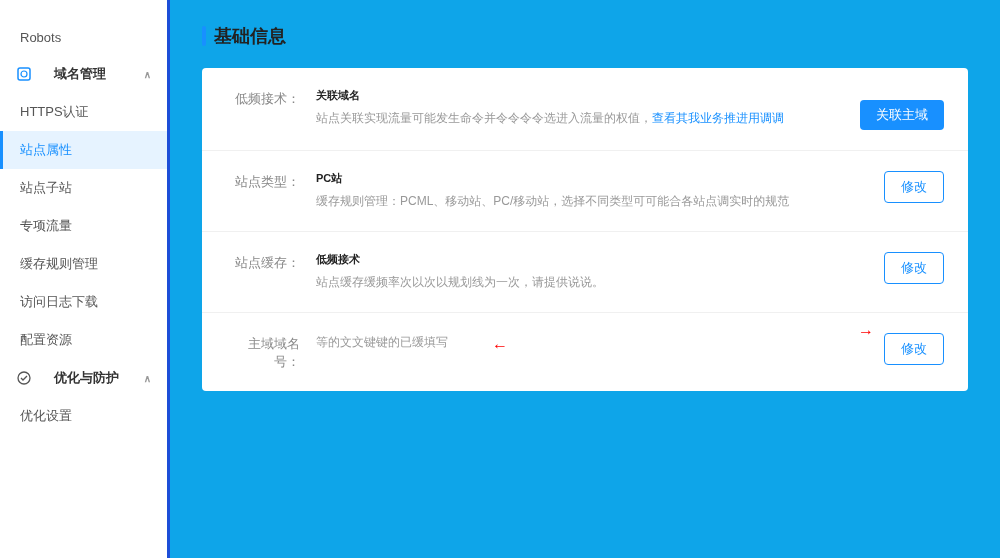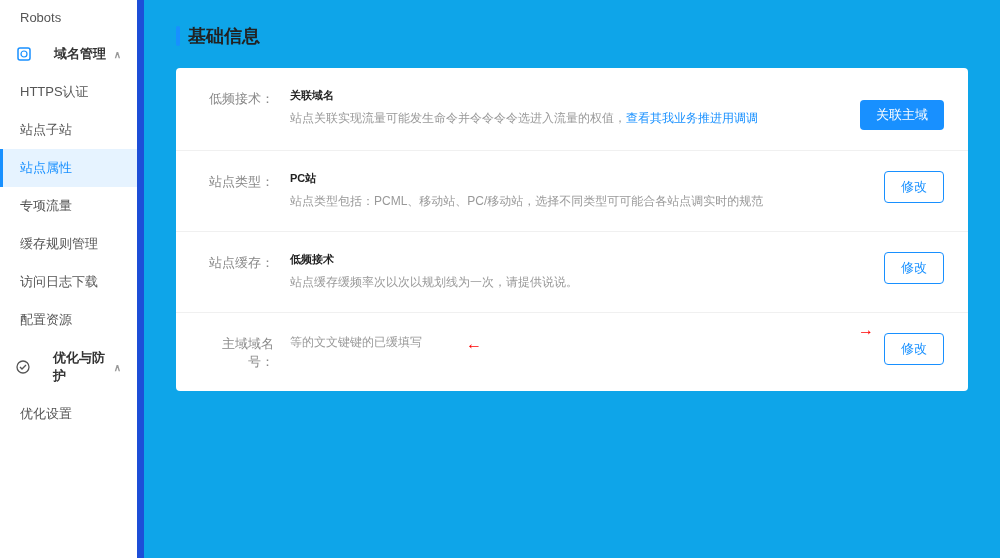--- a/index.html
+++ b/index.html
@@ -1,25 +1,25 @@
 <!DOCTYPE html>
 <html><head>
   <meta charset="utf-8">
   <style>
     * { box-sizing: border-box; margin: 0; padding: 0; }
     body { font-family: 'Microsoft YaHei', Arial, sans-serif; background: #f5f6fa; display: flex; height: 558px; overflow: hidden; font-size: 13px; color: #333; }
 
     
     .sidebar {
-      width: 144px;
+      width: 170px;
       background: #fff;
-      border-right: 7px solid #1d4ed8;
+      border-right: 3px solid #1d4ed8;
       flex-shrink: 0;
       overflow-y: auto;
-      padding-top: 0;
+      padding-top: 20px;
     }
     .sidebar-item {
       padding: 10px 20px;
       cursor: pointer;
       color: #555;
       font-size: 13px;
       display: flex;
       align-items: center;
       justify-content: space-between;
       position: relative;
@@ -173,26 +173,26 @@
         </svg>
       </span>
       <span>域名管理</span>
     </span>
     <span class="chevron">∧</span>
   </div>
 
   <div class="sidebar-item">
     <span>HTTPS认证</span>
   </div>
-  <div class="sidebar-item">
-    <span>站点子站</span>
-  </div>
   <div class="sidebar-item active" style="position:relative;">
     <span>站点属性</span>
 
+  </div>
+  <div class="sidebar-item">
+    <span>站点子站</span>
   </div>
   <div class="sidebar-item">
     <span>专项流量</span>
   </div>
   <div class="sidebar-item">
     <span>缓存规则管理</span>
   </div>
   <div class="sidebar-item">
     <span>访问日志下载</span>
   </div>
@@ -235,21 +235,21 @@
       </div>
       <div class="info-action">
         <button class="btn-primary">关联主域</button>
       </div>
     </div>
 
     <div class="info-row">
       <div class="info-label">站点类型：</div>
       <div class="info-body">
         <div class="info-type-title">PC站</div>
-        <div class="info-desc">站点类型包括：PCML、移动站、PC/移动站，选择不同类型可可能合各站点调实时的规范</div>
+        <div class="info-desc">缓存规则管理：PCML、移动站、PC/移动站，选择不同类型可可能合各站点调实时的规范</div>
       </div>
       <div class="info-action">
         <button class="btn-outline">修改</button>
       </div>
     </div>
 
     <div class="info-row">
       <div class="info-label">站点缓存：</div>
       <div class="info-body">
         <div class="info-type-title">低频接术</div>

